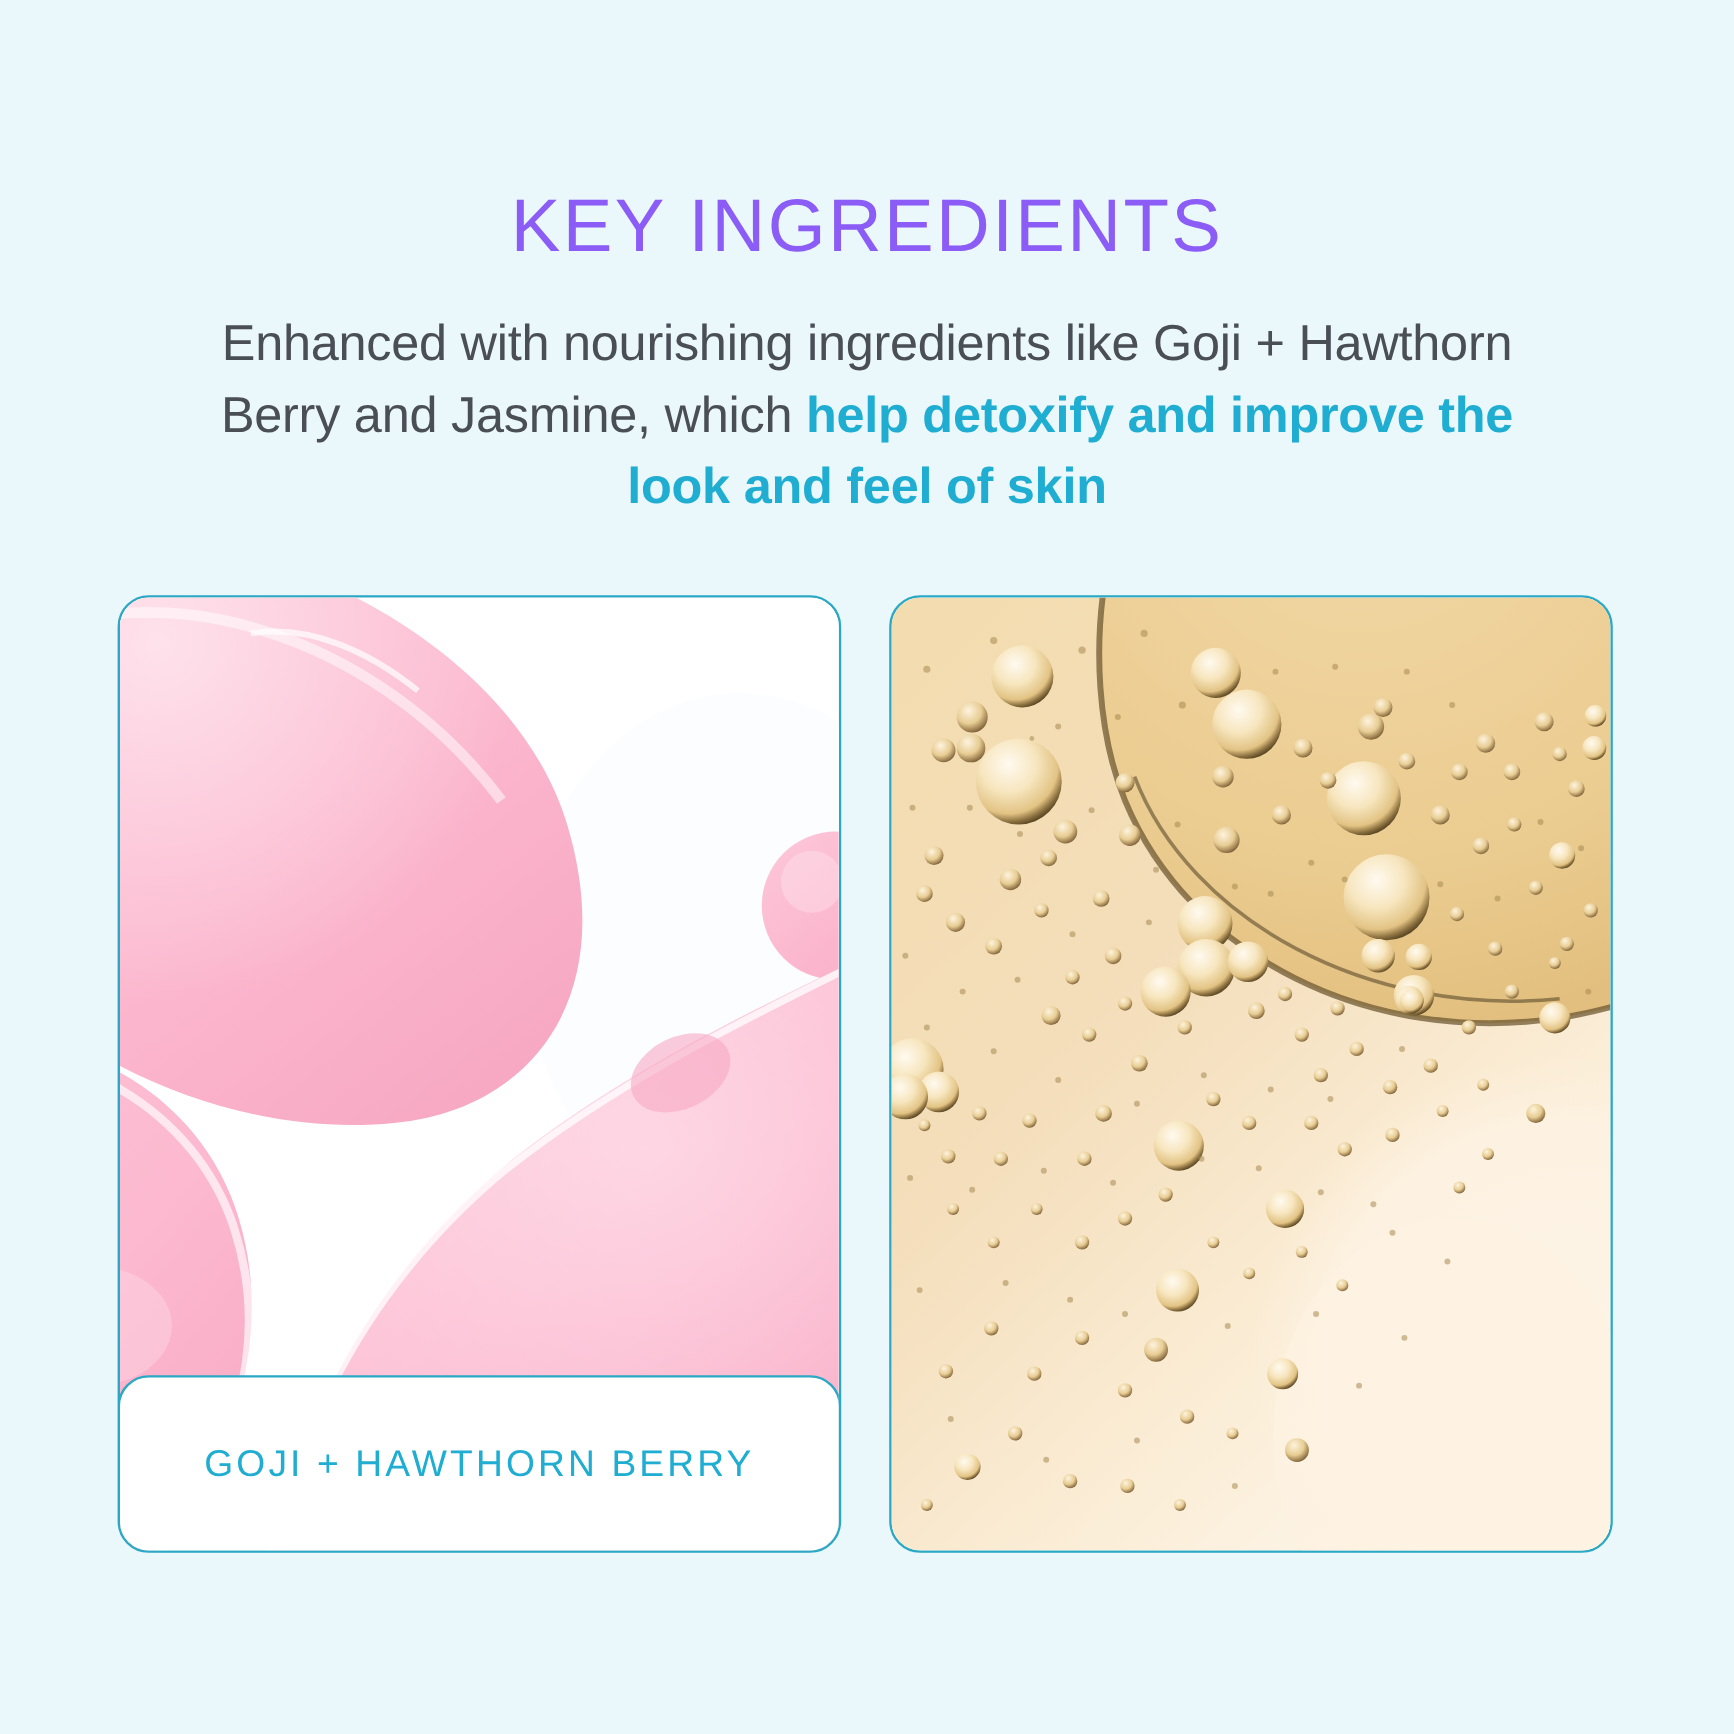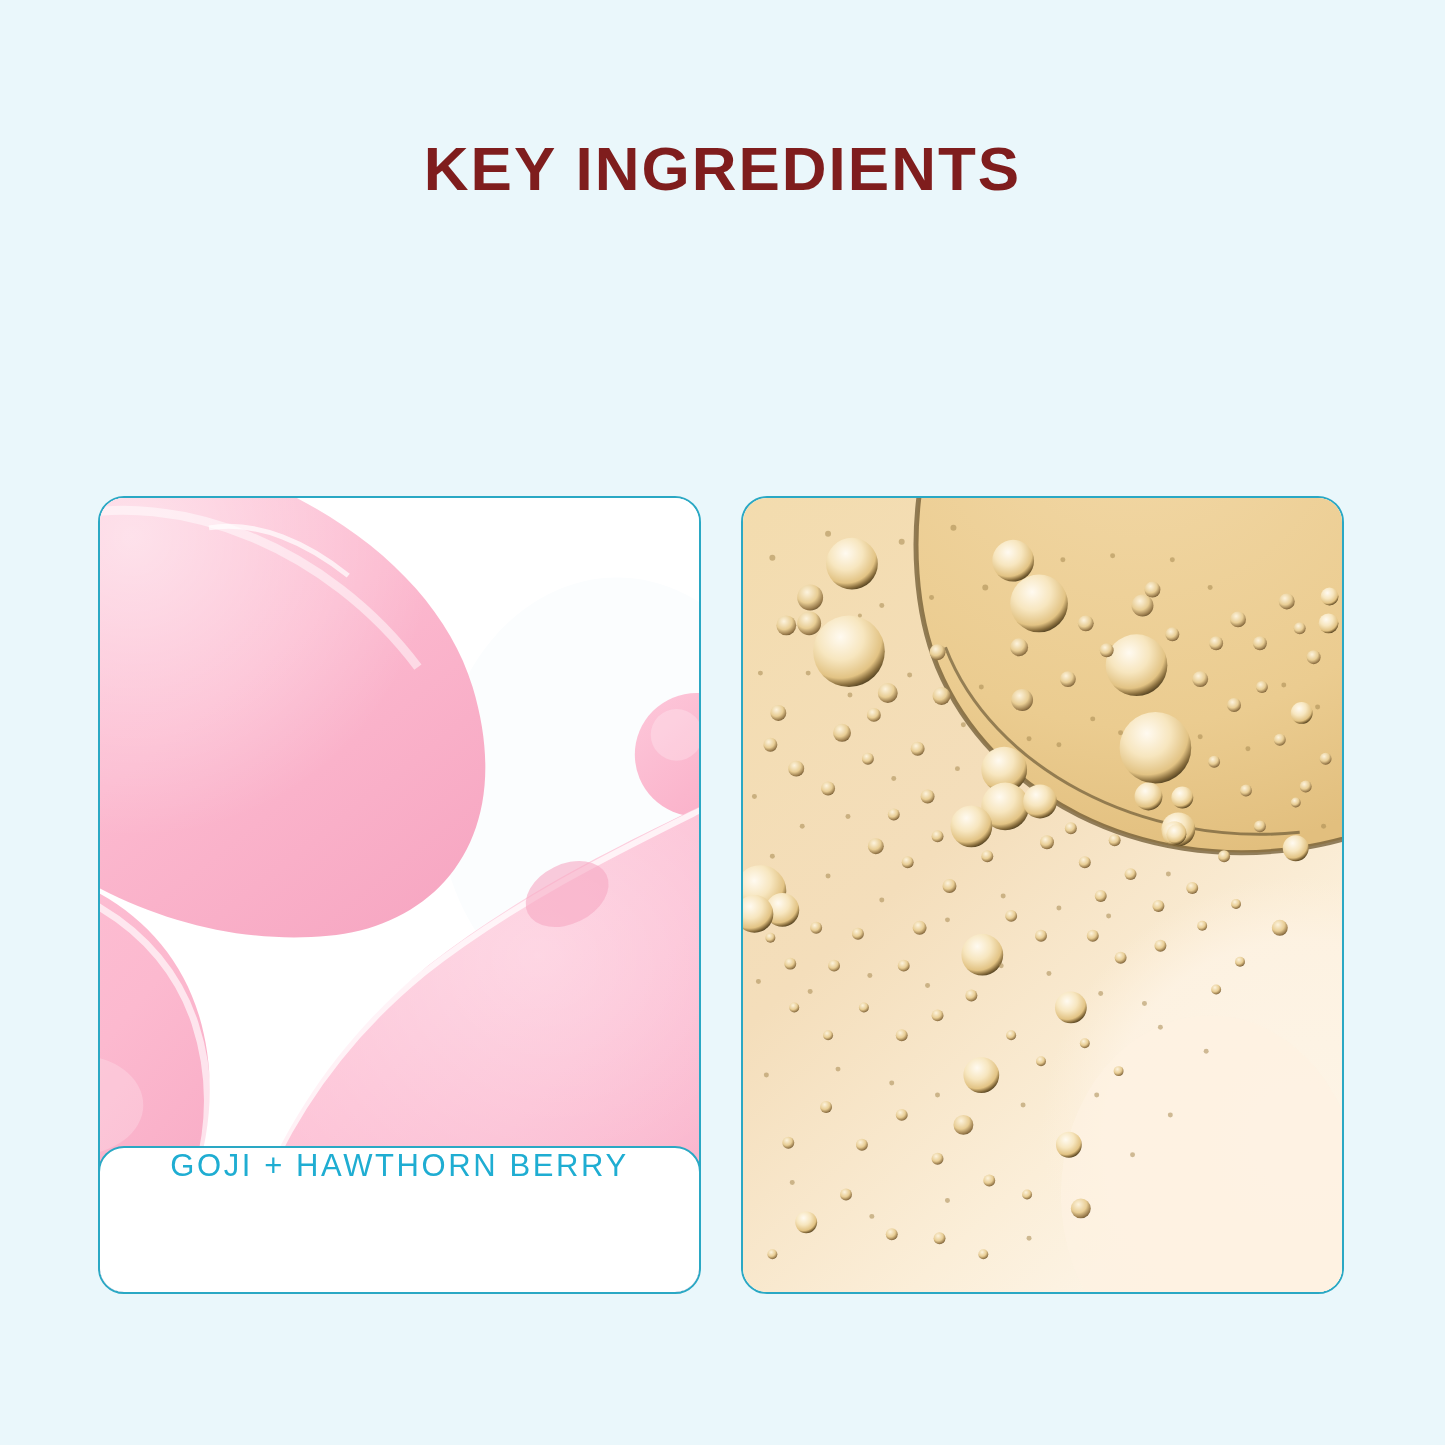--- a/index.html
+++ b/index.html
@@ -30,25 +30,26 @@
     left: 0;
     top: 0;
     width: 1445px;
     padding-top: 138px;
     text-align: center;
   }
 
   .page-title {
     font-size: 62px;
     line-height: 1.0;
-    font-weight: 700;
+    font-weight: 400;
     letter-spacing: 2.0px;
-    color: #7f1d1d;
+    color: #8b5cf6;
     text-transform: uppercase;
     white-space: nowrap;
+    margin-top: 20px;
   }
 
   .subtitle {
     margin: 0 auto;
     margin-top: 36px;
     width: 1100px;
     font-size: 42px;
     line-height: 1.42;
     font-weight: 400;
     color: #4a4f56;
@@ -100,41 +101,44 @@
   .card-label {
     position: absolute;
     left: -2px;
     right: -2px;
     bottom: -2px;
     height: 148px;
     background: #ffffff;
     border: 2px solid #2aa8c4;
     border-radius: 26px 26px 26px 26px;
     display: flex;
-    align-items: flex-start;
+    align-items: center;
     justify-content: center;
   }
 
   .card-label-text {
     font-size: 31px;
     letter-spacing: 2.6px;
     color: #1fadd2;
     text-transform: uppercase;
     font-weight: 400;
     white-space: nowrap;
   }
 </style>
 </head>
 <body>
 
 <div class="page">
 
   <div class="header">
     <h1 class="page-title">KEY INGREDIENTS</h1>
 
+    <p class="subtitle">
+      <span>Enhanced with nourishing ingredients like Goji + Hawthorn Berry and Jasmine, which </span><span class="accent">help detoxify and improve the look and feel of skin</span>
+    </p>
   </div>
 
   <div class="cards">
 
     <div class="card">
 
       <div class="card-media">
         <svg viewBox="0 0 603 798" preserveAspectRatio="xMidYMid slice" aria-hidden="true">
           <defs>
             <linearGradient id="pk1" x1="0" y1="0" x2="0.8" y2="1">

